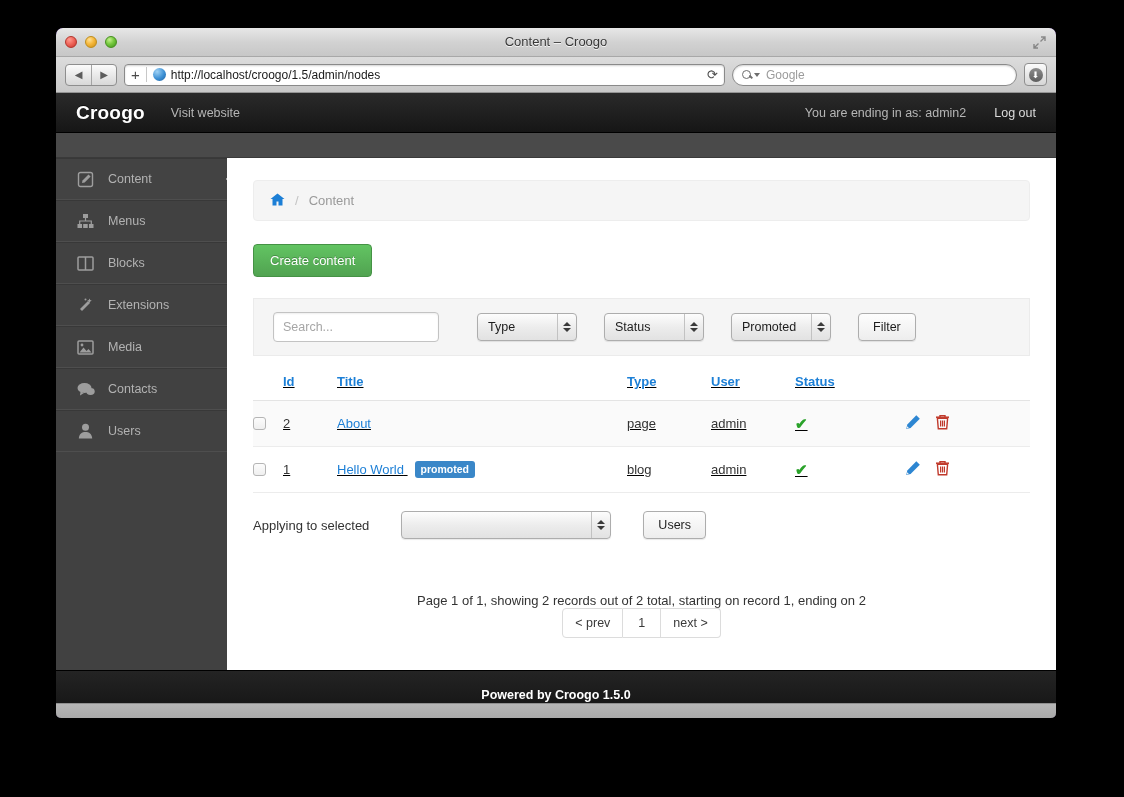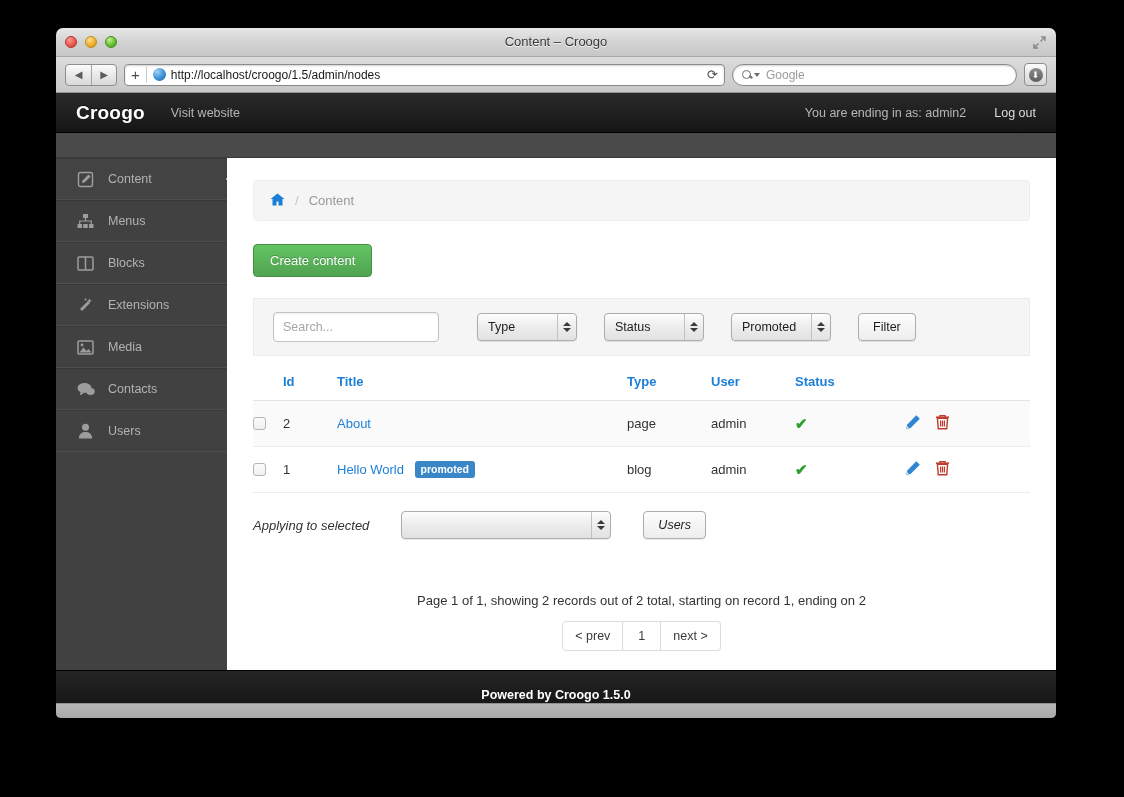--- a/index.html
+++ b/index.html
@@ -157,21 +157,21 @@
   .sel-type { width: 100px; }
   .sel-status { width: 100px; }
   .sel-promoted { width: 100px; }
   .btn-plain {
     height: 28px; padding: 0 14px; border: 1px solid #adadad; border-radius: 4px;
     background: linear-gradient(to bottom,#fdfdfd,#ededed);
     display: flex; align-items: center; font-size: 12.5px; color: #1d1d1d;
     box-shadow: 0 1px 1px rgba(0,0,0,.09);
   }
 
-  table.nodes { width: 100%; border-collapse: collapse; margin-top: 6px; }
+  table.nodes { width: 100%; border-collapse: collapse; margin-top: 6px; text-decoration: underline; }
   table.nodes th {
     text-align: left; font-size: 13px; color: #1c7fd6; font-weight: bold;
     padding: 12px 0 11px 0; border-bottom: 1px solid #e4e4e4;
   }
   table.nodes td {
     font-size: 13px; color: #333; padding: 13px 0; border-bottom: 1px solid #ececec;
     vertical-align: middle;
   }
   table.nodes tbody tr:first-child td { background: #fafafa; }
   .col-cb { width: 30px; }
@@ -185,26 +185,26 @@
     background: linear-gradient(to bottom,#fcfcfc,#efefef);
   }
   .link-blue { color: #1c7fd6; }
   .badge {
     display: inline-block; background: #3a87c8; color: #fff; font-size: 10.5px; font-weight: bold;
     padding: 2px 6px 3px 6px; border-radius: 3px; margin-left: 7px; vertical-align: 1px;
   }
   .check { color: #2aa22a; font-size: 15px; font-weight: bold; }
   .row-actions { display: flex; gap: 14px; align-items: center; }
 
-  .apply-row { display: flex; align-items: center; gap: 32px; margin-top: 18px; font-style: italic; }
+  .apply-row { display: flex; align-items: center; gap: 32px; margin-top: 18px; }
   .apply-lbl { font-size: 13px; color: #333; }
   .sel-bulk { width: 210px; margin-right: 0; }
 
   .pager-info { text-align: center; font-size: 13px; color: #333; margin-top: 54px; }
-  .pager { display: flex; justify-content: center; margin-top: 13px; }
+  .pager { display: flex; justify-content: center; }
   .pager .pg {
     height: 30px; min-width: 38px; padding: 0 12px;
     border: 1px solid #dcdcdc; display: flex; align-items: center; justify-content: center;
     font-size: 12.5px; color: #3a3a3a; background: #fff;
   }
   .pager .pg + .pg { border-left: none; }
   .pager .pg:first-child { border-radius: 4px 0 0 4px; }
   .pager .pg:last-child  { border-radius: 0 4px 4px 0; }
 
   .footer {

